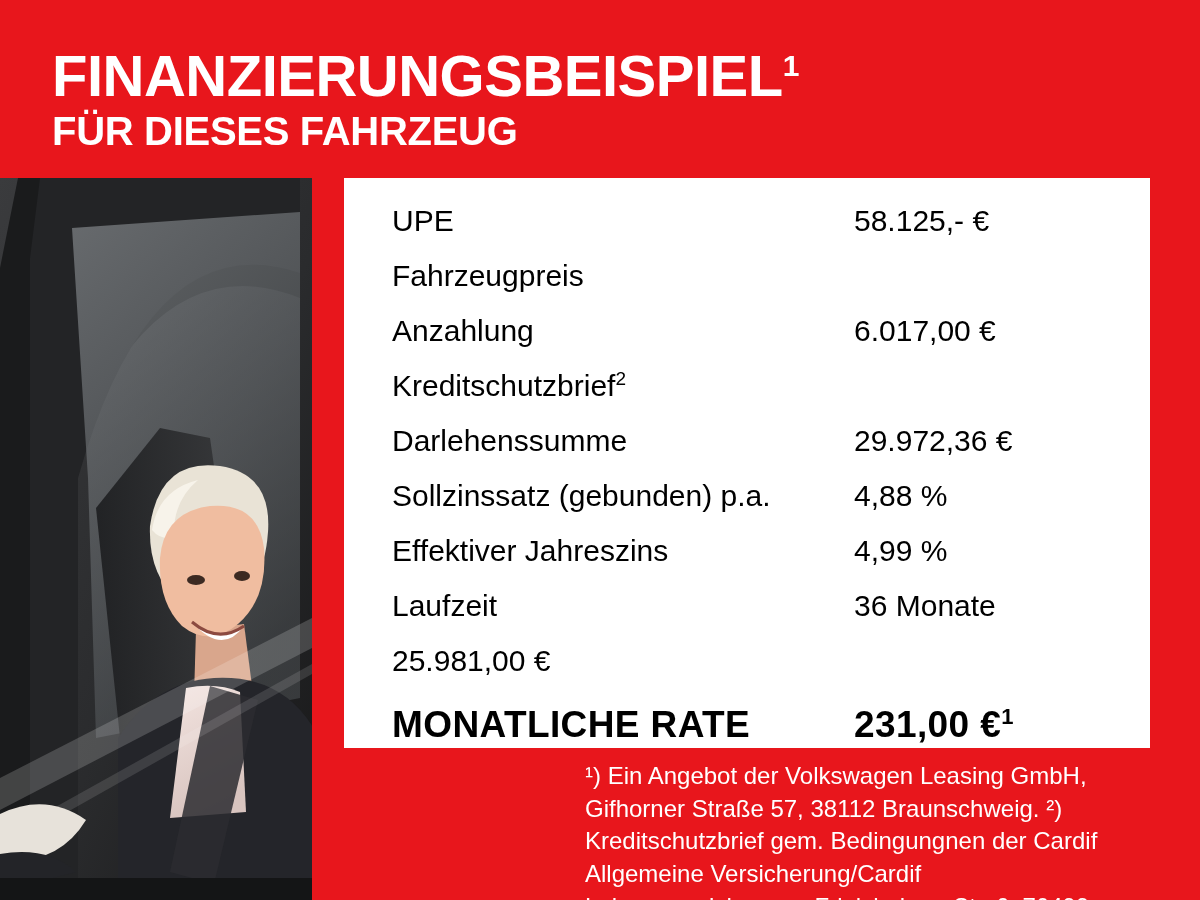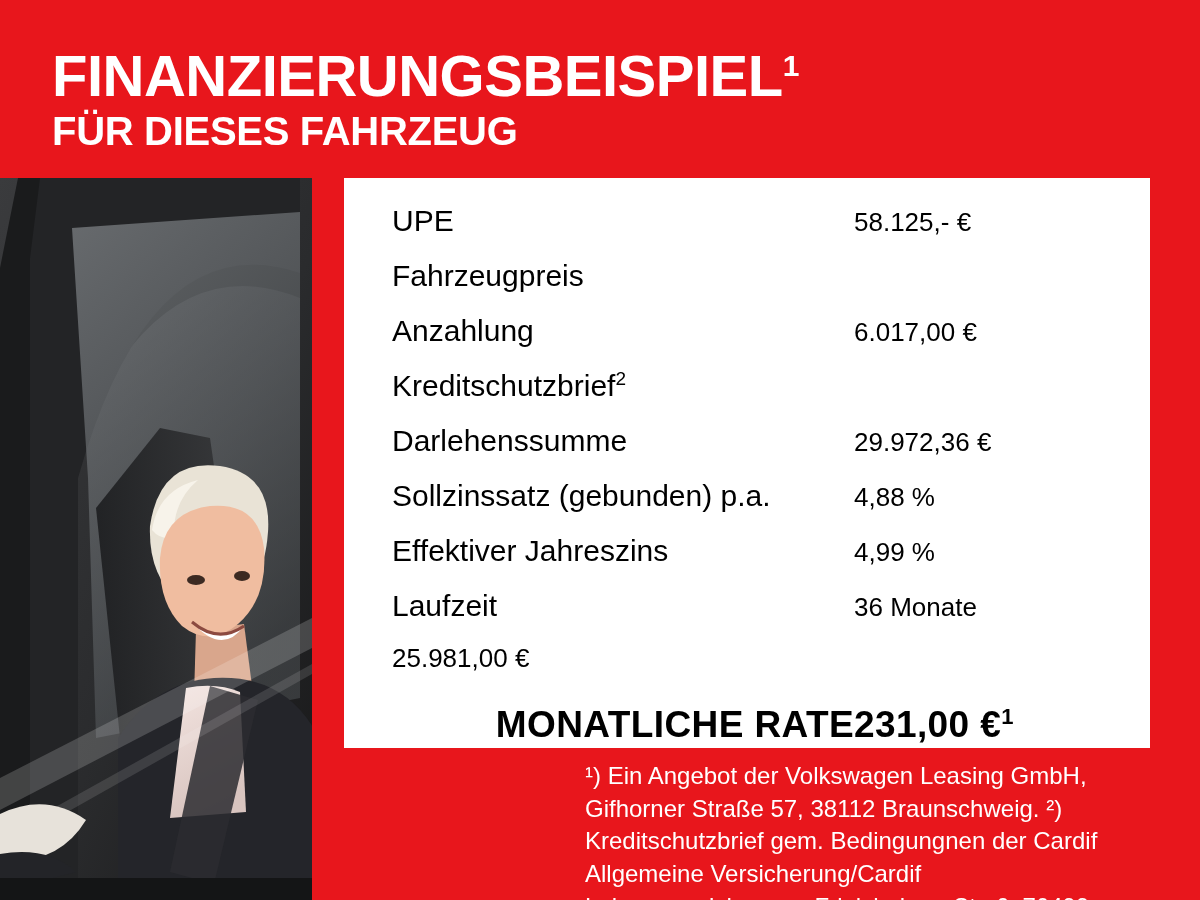--- a/index.html
+++ b/index.html
@@ -89,35 +89,34 @@
   }
   .row .label {
     width: 462px;
     flex: 0 0 462px;
     font-size: 30px;
     color: #000000;
     line-height: 1.1;
     white-space: nowrap;
   }
   .row .value {
-    font-size: 26px;
+    font-size: 30px;
     color: #000000;
     line-height: 1.1;
     white-space: nowrap;
   }
   .row .label .sup,
   .row .value .sup {
     font-size: 19px;
     vertical-align: super;
     line-height: 0;
   }
   .row.total {
     height: 60px;
     margin-top: 6px;
-    text-align: right;
   }
   .row.total .label {
     font-weight: bold;
     font-size: 37px;
     letter-spacing: 0.4px;
   }
   .row.total .value {
     font-weight: bold;
     font-size: 37px;
     letter-spacing: 0.4px;

